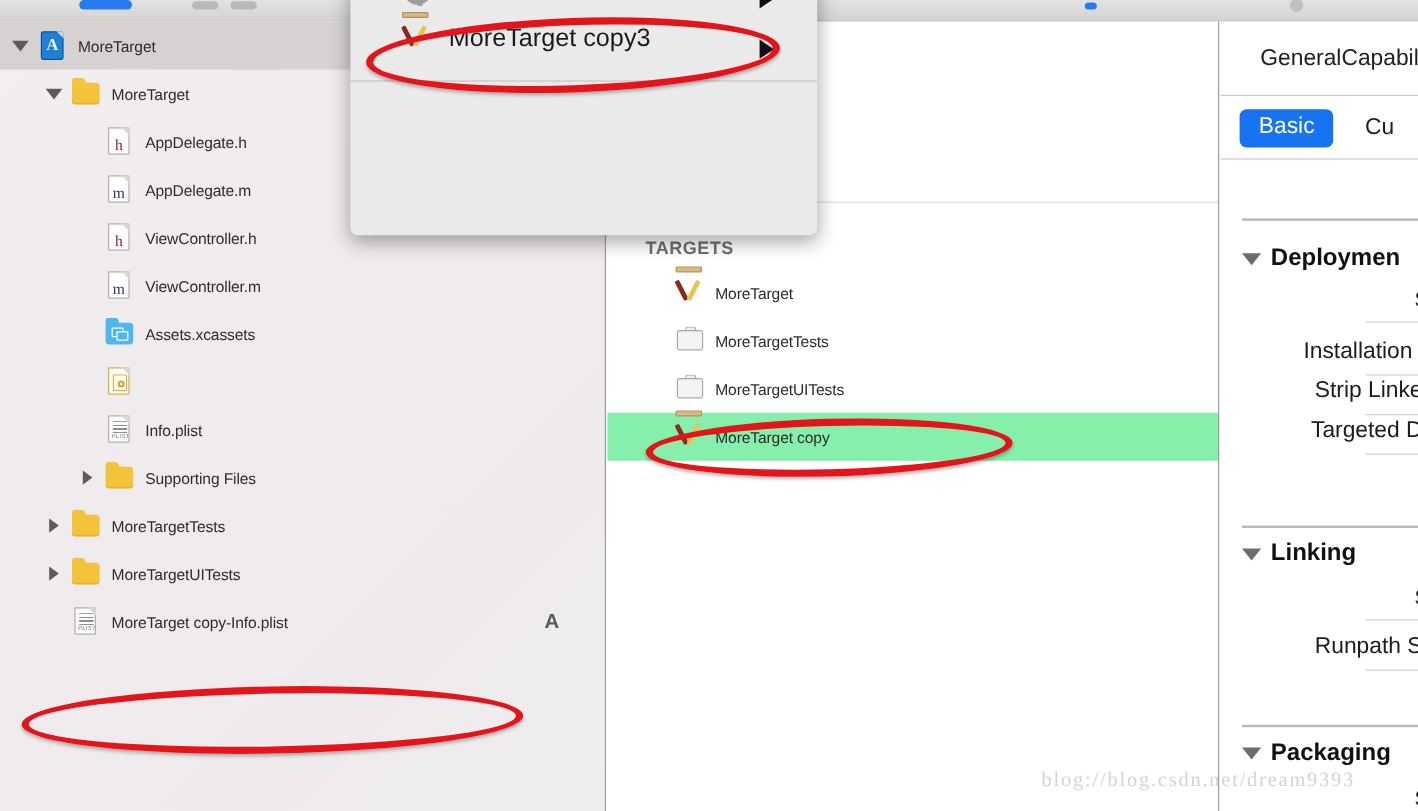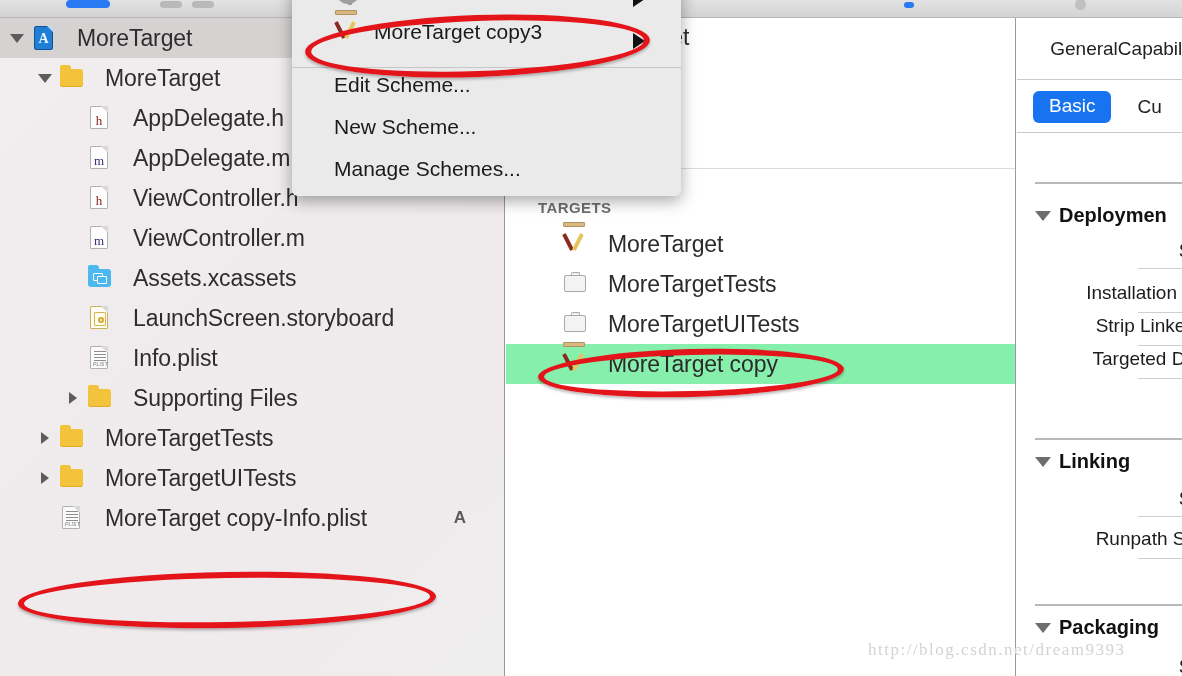--- a/index.html
+++ b/index.html
@@ -45,21 +45,21 @@
     flex: 0 0 auto;
   }
   .twisty.open {
     border-left: 7px solid transparent;
     border-right: 7px solid transparent;
     border-top: 9px solid #5c5c5c;
     border-bottom: none;
   }
   .twisty-slot { width: 26px; display:flex; align-items:center; justify-content:center; flex:0 0 auto; }
   .ic { width: 26px; height: 28px; flex: 0 0 auto; margin-right: 9px; position: relative; }
-  .nav-label { font-size: 23px; letter-spacing: -0.1px; margin-left: 12px; }
+  .nav-label { font-size: 13px; letter-spacing: -0.1px; }
   .nav-badge {
     position: absolute; right: 38px; top: 50%; transform: translateY(-50%);
     font-size: 17px; font-weight: bold; color: #5b5b5b;
   }
 
   
   .doc {
     position:absolute; left:4px; top:2px; width:18px; height:23px;
     background:#fdfdfd; border:1px solid #b0b0b0; border-radius:1px;
   }
@@ -327,21 +327,20 @@
         </div>
         <div class="nav-row">
           <span style="width:60px;flex:0 0 auto;"></span>
           <span class="twisty-slot"></span>
           <span class="ic">
             <span class="doc story">
               <i class="sb"></i>
               <i class="sbc"></i>
             </span>
           </span>
-          <span class="nav-label">LaunchScreen.storyboard</span>
         </div>
         <div class="nav-row">
           <span style="width:60px;flex:0 0 auto;"></span>
           <span class="twisty-slot"></span>
           <span class="ic">
             <span class="doc plist">
               <i class="pl"></i>
               <i class="pt">PLIST</i>
             </span>
           </span>
@@ -461,48 +460,37 @@
       <div class="sect-div" style="top:6px;"></div>
       <div class="sect-title" style="top:18px;">
         <span class="disc"></span>
         <span>Packaging</span>
       </div>
       <span class="dollar" style="top:58px;">$</span>
 
     </div>
   </div>
 
-  <div class="watermark">http://blog.csdn.net/dream9393</div>
+  <div class="watermark">blog://blog.csdn.net/dream9393</div>
 
   <div class="menu">
     <div id="menu-items">
         <div class="menu-item">
           <span class="mic">
             <span class="gear"></span>
           </span>
           <span>Second2</span>
           <span class="arrow"></span>
         </div>
         <div class="menu-item">
           <span class="mic"><span class="tgticon" style="top:-2px;"><i class="r1"></i><i class="r2"></i><i class="r3"></i></span></span>
           <span>MoreTarget copy3</span>
           <span class="arrow"></span>
         </div>
       </div>
     <div class="menu-sep"></div>
-    <div id="menu-actions">
-        <div class="menu-item">
-          <span>Edit Scheme...</span>
-        </div>
-        <div class="menu-item">
-          <span>New Scheme...</span>
-        </div>
-        <div class="menu-item">
-          <span>Manage Schemes...</span>
-        </div>
-      </div>
   </div>
 
   <div class="ellipse" style="left:305px; top:15px; width:345px; height:62px; transform:rotate(-2deg);"></div>
   <div class="ellipse" style="left:538px; top:349px; width:306px; height:48px; transform:rotate(-1.5deg);"></div>
   <div class="ellipse" style="left:18px; top:572px; width:418px; height:56px; transform:rotate(-1deg);"></div>
 
 </div>
 
 </body></html>

